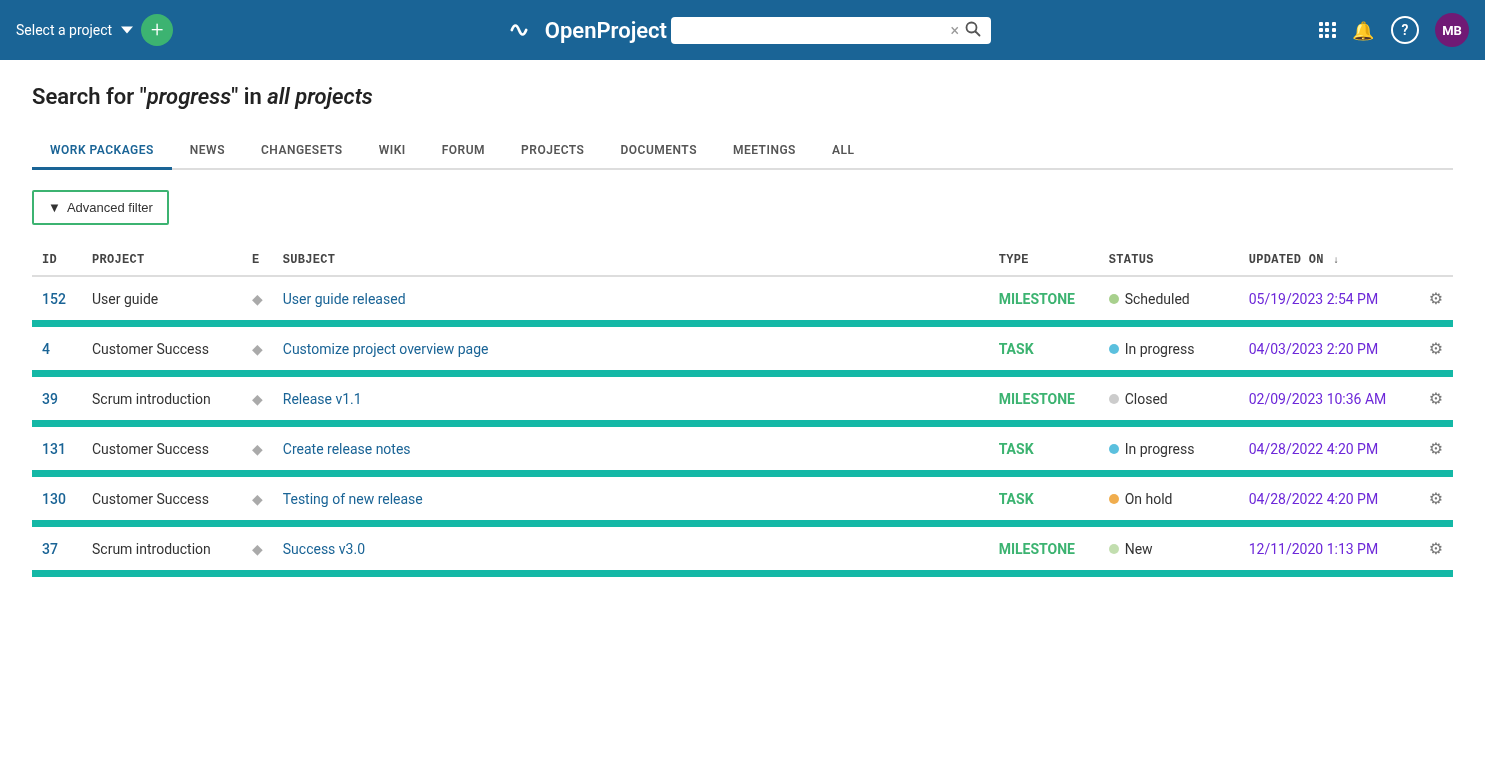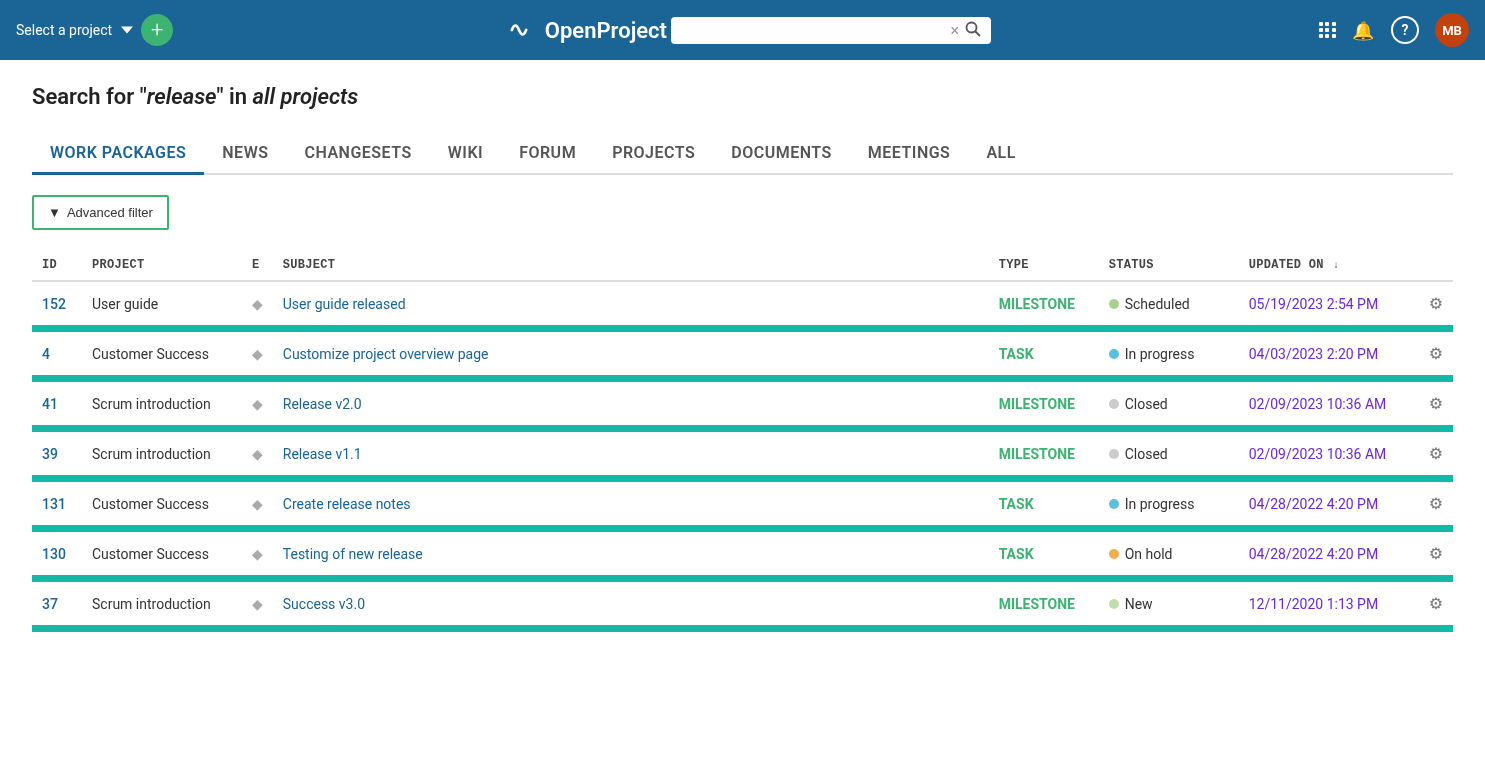--- a/index.html
+++ b/index.html
@@ -24,32 +24,32 @@
     .logo { display: flex; align-items: center; gap: 8px; color: #fff; font-size: 22px; font-weight: 600; }
     .logo-icon { width: 36px; height: 36px; }
     .search-bar { display: flex; align-items: center; background: #fff; border-radius: 4px; padding: 4px 10px; gap: 6px; width: 320px; }
     .search-bar input { border: none; outline: none; font-size: 14px; flex: 1; }
     .search-bar .clear-btn { cursor: pointer; color: #999; font-size: 16px; }
     .search-bar .search-icon-btn { cursor: pointer; color: #555; }
     .topbar-right { display: flex; align-items: center; gap: 16px; margin-left: auto; }
     .grid-icon { display: grid; grid-template-columns: 1fr 1fr 1fr; gap: 2px; width: 18px; cursor: pointer; }
     .grid-icon span { width: 4px; height: 4px; background: #fff; border-radius: 1px; }
     .help-circle { width: 28px; height: 28px; border: 2px solid #fff; border-radius: 50%; display: flex; align-items: center; justify-content: center; color: #fff; font-size: 14px; font-weight: 600; cursor: pointer; }
-    .avatar { width: 34px; height: 34px; background: #c2410c; border-radius: 50%; display: flex; align-items: center; justify-content: center; color: #fff; font-size: 13px; font-weight: 700; cursor: pointer; }
+    .avatar { width: 34px; height: 34px; background: #701a75; border-radius: 50%; display: flex; align-items: center; justify-content: center; color: #fff; font-size: 13px; font-weight: 700; cursor: pointer; }
     .bell-icon { color: #fff; font-size: 18px; cursor: pointer; }
 
     
     .main-content { padding: 24px 32px; }
     .page-title { font-size: 22px; font-weight: 600; color: #222; margin-bottom: 24px; }
     .page-title em { font-style: italic; }
 
     
     .tabs { display: flex; align-items: center; gap: 0; border-bottom: 2px solid #ddd; margin-bottom: 20px; }
     .tab {
-      padding: 10px 18px; font-size: 16px; font-weight: 600; color: #555; cursor: pointer; text-transform: uppercase; letter-spacing: 0.5px; border-bottom: 3px solid transparent; margin-bottom: -2px;
+      padding: 10px 18px; font-size: 12px; font-weight: 600; color: #555; cursor: pointer; text-transform: uppercase; letter-spacing: 0.5px; border-bottom: 3px solid transparent; margin-bottom: -2px;
     }
     .tab.active { color: #1a6496; border-bottom: 3px solid #1a6496; }
 
     
     .filter-area { margin-bottom: 20px; }
     .filter-btn {
       border: 2px solid #3cb371; background: #fff; color: #333; padding: 8px 14px; font-size: 13px; cursor: pointer; display: flex; align-items: center; gap: 6px; border-radius: 2px;
     }
     .filter-icon { color: #333; font-size: 13px; }
 
@@ -134,21 +134,21 @@
         <span></span>
     </div>
     <span class="bell-icon">🔔</span>
     <div class="help-circle">?</div>
     <div class="avatar">MB</div>
   </div>
 </header>
 
 <main class="main-content">
   <h1 class="page-title">
-    Search for "<em>release</em>" in <em>all projects</em>
+    Search for "<em>progress</em>" in <em>all projects</em>
   </h1>
 
   <nav class="tabs" id="tabs-nav">
       <div class="tab active">WORK PACKAGES</div>
       <div class="tab">NEWS</div>
       <div class="tab">CHANGESETS</div>
       <div class="tab">WIKI</div>
       <div class="tab">FORUM</div>
       <div class="tab">PROJECTS</div>
       <div class="tab">DOCUMENTS</div>
@@ -205,37 +205,20 @@
         <span class="status-dot dot-inprogress"></span>
         <span>In progress</span>
       </div>
     </td>
     <td class="col-updated">04/03/2023 2:20 PM</td>
     <td class="col-gear">
       <button class="gear-btn">⚙</button>
     </td>
   </tr>
         <tr>
-    <td class="col-id">41</td>
-    <td class="col-project">Scrum introduction</td>
-    <td class="col-icon">◆</td>
-    <td class="col-subject">Release v2.0</td>
-    <td class="col-type type-milestone">MILESTONE</td>
-    <td class="col-status">
-      <div class="status-cell">
-        <span class="status-dot dot-closed"></span>
-        <span>Closed</span>
-      </div>
-    </td>
-    <td class="col-updated">02/09/2023 10:36 AM</td>
-    <td class="col-gear">
-      <button class="gear-btn">⚙</button>
-    </td>
-  </tr>
-        <tr>
     <td class="col-id">39</td>
     <td class="col-project">Scrum introduction</td>
     <td class="col-icon">◆</td>
     <td class="col-subject">Release v1.1</td>
     <td class="col-type type-milestone">MILESTONE</td>
     <td class="col-status">
       <div class="status-cell">
         <span class="status-dot dot-closed"></span>
         <span>Closed</span>
       </div>

